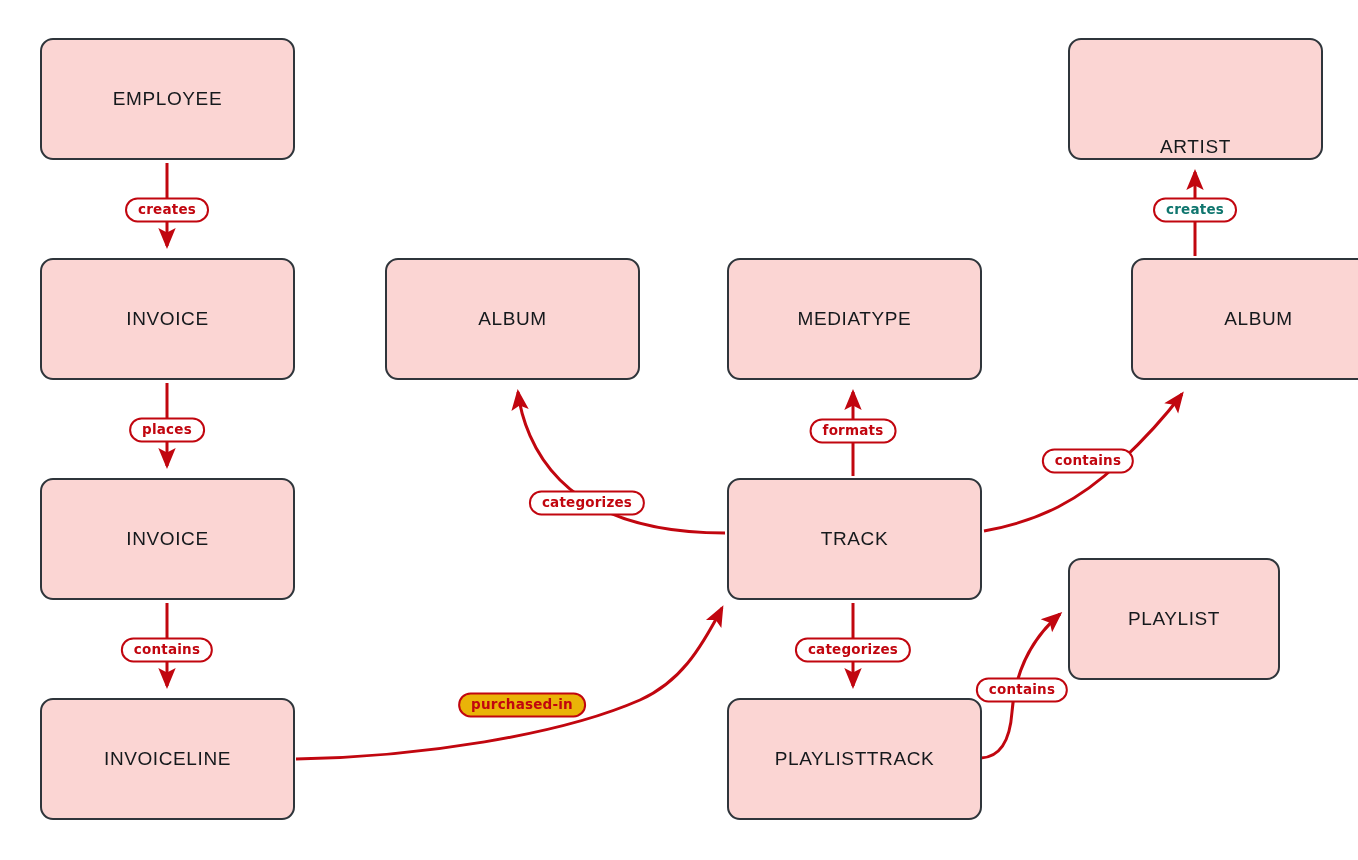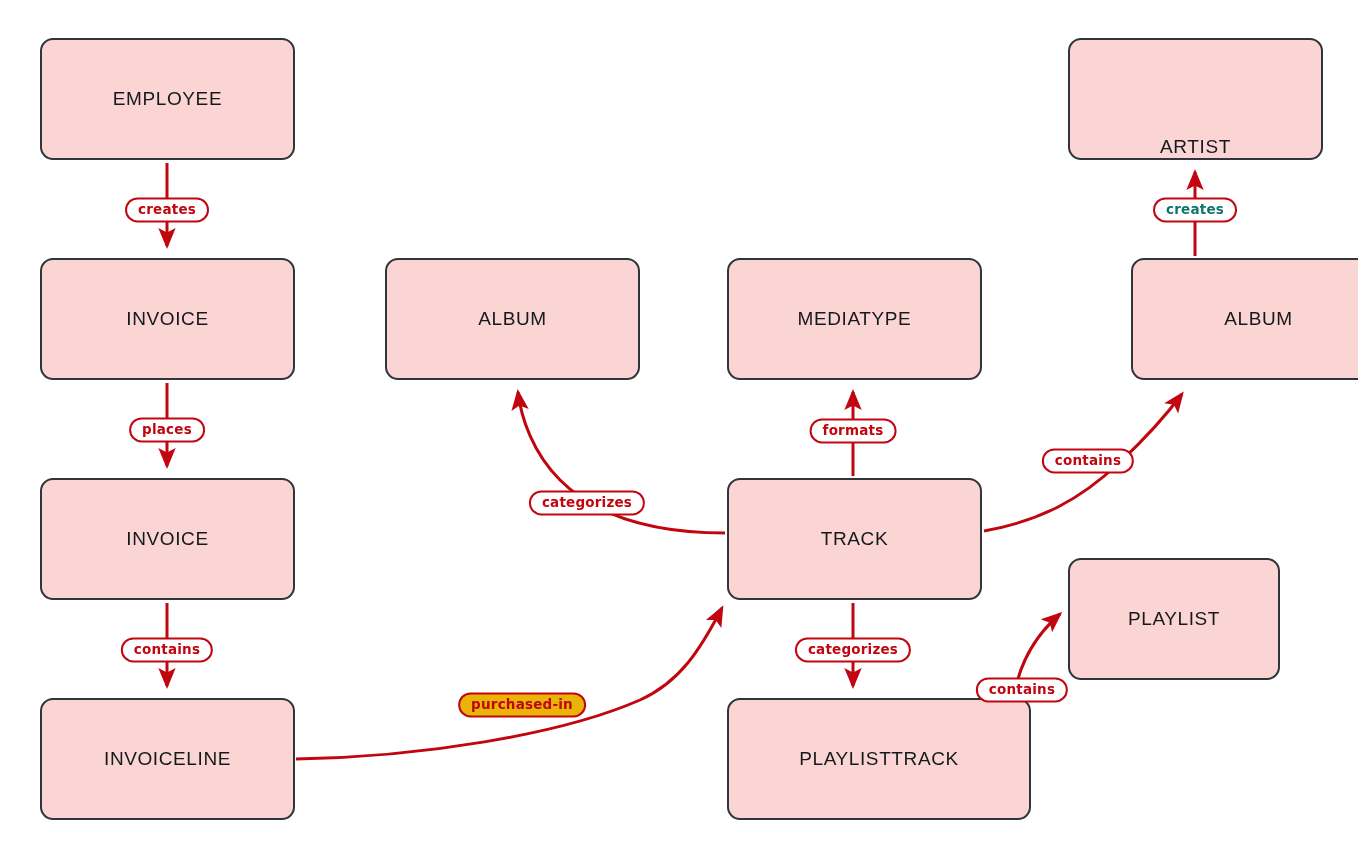--- a/index.html
+++ b/index.html
@@ -105,21 +105,21 @@
       </div>
       <div class="entity-node" style="left: 385px; top: 258px; width: 255px; height: 122px; background: rgb(251, 213, 211); border-color: rgb(47, 53, 59);">
         <span class="entity-label">ALBUM</span>
       </div>
       <div class="entity-node" style="left: 727px; top: 258px; width: 255px; height: 122px; background: rgb(251, 213, 211); border-color: rgb(47, 53, 59);">
         <span class="entity-label">MEDIATYPE</span>
       </div>
       <div class="entity-node" style="left: 727px; top: 478px; width: 255px; height: 122px; background: rgb(251, 213, 211); border-color: rgb(47, 53, 59);">
         <span class="entity-label">TRACK</span>
       </div>
-      <div class="entity-node" style="left: 727px; top: 698px; width: 304px; height: 122px; background: rgb(251, 213, 211); border-color: rgb(47, 53, 59);">
+      <div class="entity-node" style="left: 727px; top: 698px; width: 255px; height: 122px; background: rgb(251, 213, 211); border-color: rgb(47, 53, 59);">
         <span class="entity-label">PLAYLISTTRACK</span>
       </div>
       <div class="entity-node" style="left: 1068px; top: 38px; width: 255px; height: 122px; background: rgb(251, 213, 211); border-color: rgb(47, 53, 59); align-items: flex-end;">
         <span class="entity-label">ARTIST</span>
       </div>
       <div class="entity-node" style="left: 1131px; top: 258px; width: 255px; height: 122px; background: rgb(251, 213, 211); border-color: rgb(47, 53, 59);">
         <span class="entity-label">ALBUM</span>
       </div>
       <div class="entity-node" style="left: 1068px; top: 558px; width: 212px; height: 122px; background: rgb(251, 213, 211); border-color: rgb(47, 53, 59);">
         <span class="entity-label">PLAYLIST</span>

